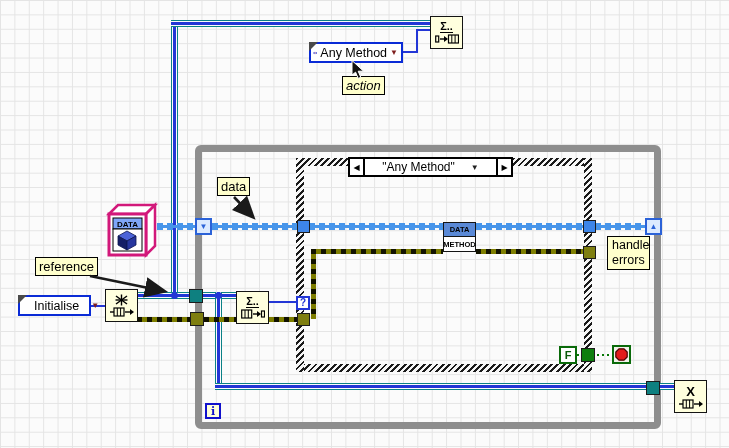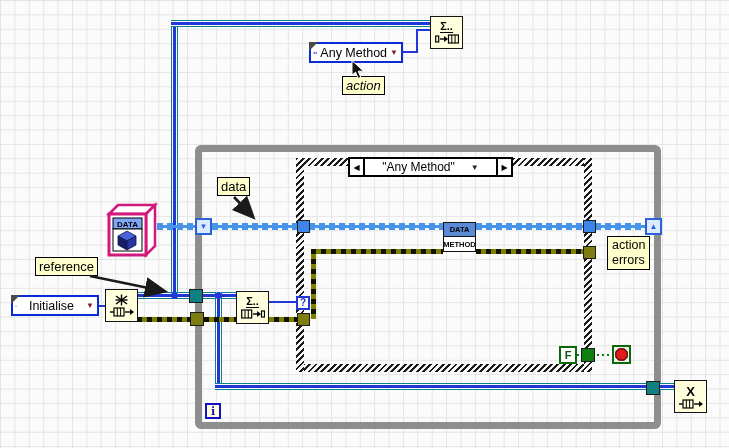--- a/index.html
+++ b/index.html
@@ -164,21 +164,21 @@
   <div class="fold"></div>
   <svg width="11" height="10" viewBox="0 0 11 10">
     <polygon points="0,5 4,2 4,8" fill="#2336D6"></polygon>
       <polygon points="11,5 7,2 7,8" fill="#2336D6"></polygon>
     <rect x="4.7" y="3.7" width="1.6" height="2.6" fill="#C03030"></rect>
   </svg>
   <span class="txt">Any Method</span>
   <span class="dd">▼</span>
 </div>
 
-<div class="abs enum-const" style="left:11px;top:295px;width:88px;height:21px;gap:12px;">
+<div class="abs enum-const" style="left:18px;top:295px;width:73px;height:21px;gap:12px;">
   <div class="fold"></div>
   <svg width="11" height="10" viewBox="0 0 11 10">
     <polygon points="0,5 4,2 4,8" fill="#2336D6"></polygon>
       <polygon points="11,5 7,2 7,8" fill="#2336D6"></polygon>
     <rect x="4.7" y="3.7" width="1.6" height="2.6" fill="#C03030"></rect>
   </svg>
   <span class="txt">Initialise</span>
   <span class="dd">▼</span>
 </div>
 
@@ -252,21 +252,21 @@
   </svg>
 </div>
 
 <div class="abs term-i" style="left:205px;top:403px;width:16px;height:16px;">
   <span>i</span>
 </div>
 
 <div class="abs lv-label" style="left:217px;top:177px;">data</div>
 <div class="abs lv-label" style="left:342px;top:76px;font-style:italic;">action</div>
 <div class="abs lv-label" style="left:35px;top:257px;">reference</div>
-<div class="abs lv-label two" style="left:607px;top:236px;width:43px;height:34px;">action errors</div>
+<div class="abs lv-label two" style="left:607px;top:236px;width:43px;height:34px;">handle errors</div>
 
 <svg class="abs" style="left:0;top:0;pointer-events:none;" width="729" height="448" viewBox="0 0 729 448">
   <defs>
     <marker id="ah" markerWidth="9" markerHeight="8" refX="7" refY="4" orient="auto">
       <polygon points="0,0 9,4 0,8" fill="#1a1a1a"></polygon>
     </marker>
   </defs>
   <line x1="90" y1="276" x2="163" y2="291" stroke="#1a1a1a" stroke-width="2.6" marker-end="url(#ah)"></line>
   <line x1="234" y1="197" x2="252" y2="216" stroke="#1a1a1a" stroke-width="2.6" marker-end="url(#ah)"></line>
 </svg>

